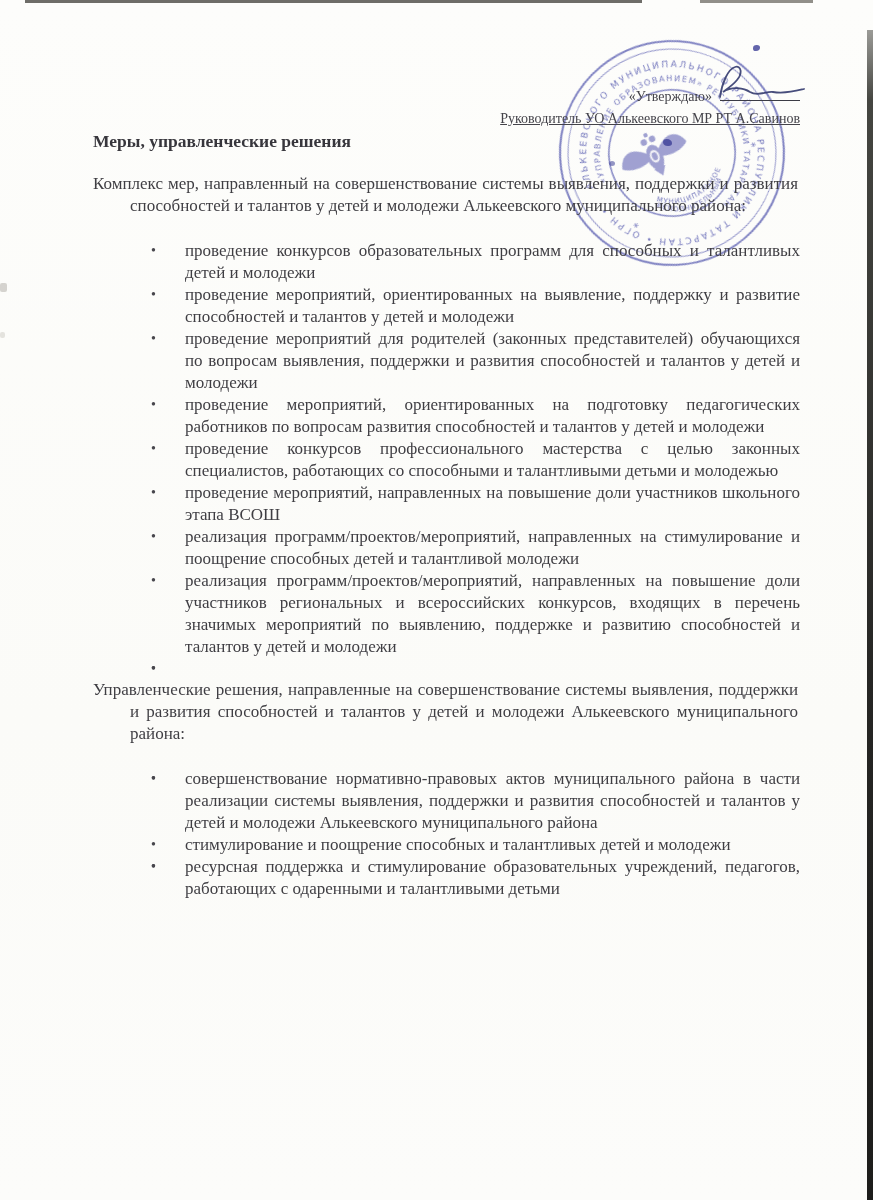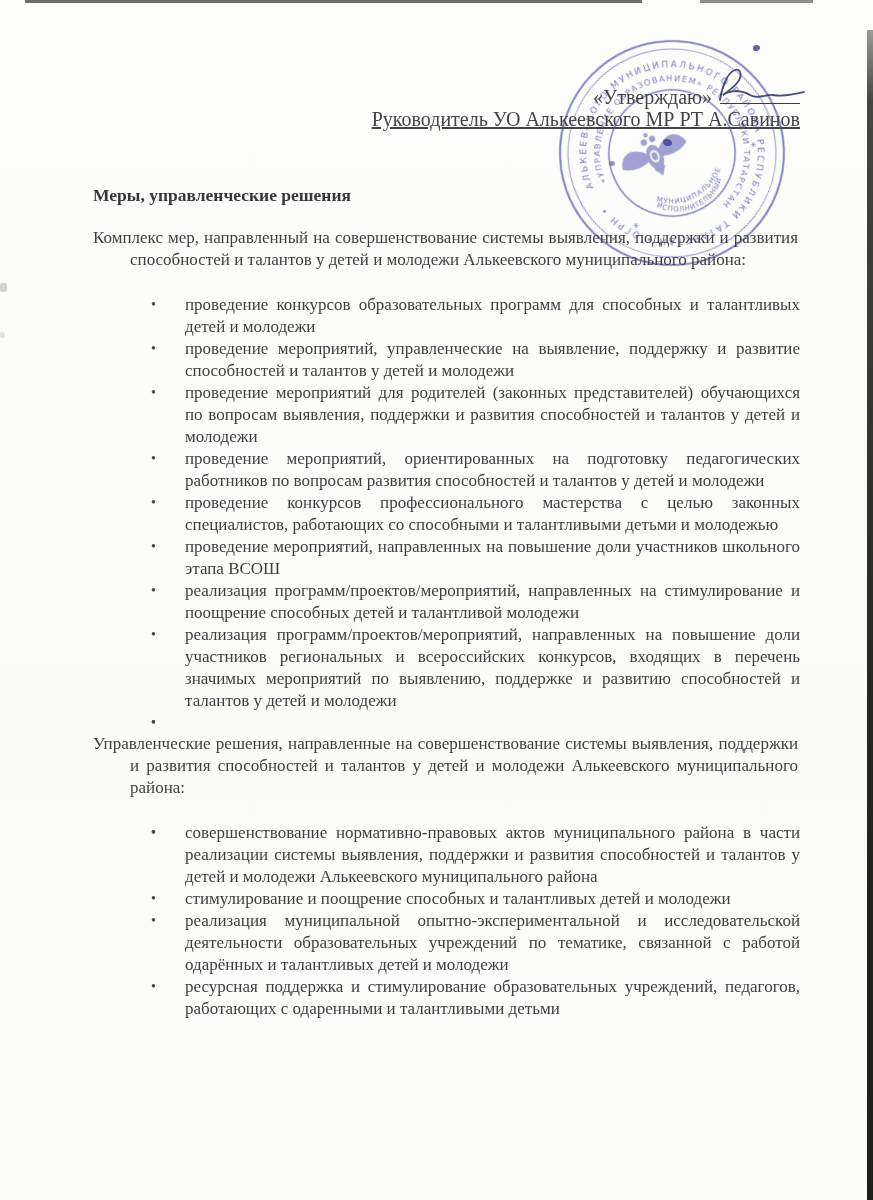--- a/index.html
+++ b/index.html
@@ -10,39 +10,39 @@
     background:linear-gradient(180deg,#fdfdfb 0%, #fbfbf8 60%, #fcfcfa 100%);
     overflow:hidden;
     font-family:"Liberation Serif","DejaVu Serif",serif;
     color:#3f3e43;
     font-size:17px;
     line-height:22px;
   }
   .content { position:absolute; inset:0; padding:86px 73px 0 93px; z-index:3; }
 
   
-  .approval { text-align:right; white-space:nowrap; font-size:20px; color:#44434a; }
+  .approval { text-align:right; white-space:nowrap; font-size:14px; color:#44434a; }
   .approval-line1 { display:block; }
   .sig-line {
     display:inline-block; width:80px; height:2px;
     border-bottom:1.7px solid #3c3c46;
     position:relative; margin-left:8px; vertical-align:baseline;
   }
   .sig-svg { position:absolute; left:-14px; bottom:-3px; overflow:visible; }
   .approval-line2 { display:block;text-decoration:underline; }
 
   
   .doc-title {
     margin-top:12px; text-align:center; font-weight:bold;
     font-size:17.5px; color:#37363c; line-height:23px;
   }
   .doc-title span { display:block; }
 
   
-  .section-heading { margin-top:54px; font-weight:bold; font-size:17.5px; color:#37363c; }
+  .section-heading { font-weight:bold; font-size:17.5px; color:#37363c; }
 
   
   .para { margin:21px 2px 0 0; text-align:justify; padding-left:37px; text-indent:-37px; }
 
   
   ul.bullets { list-style:none; margin:23px 0 0 0; padding:0; }
   ul.bullets li { position:relative; padding-left:92px; text-align:justify; }
   ul.bullets li .dot {
     position:absolute; left:58px; top:0; font-size:14px; color:#47464c;
   }
@@ -143,35 +143,35 @@
       <span class="approval-line2">Руководитель УО Алькеевского МР РТ А.Савинов</span>
     </div>
 
 
     <div class="section-heading">Меры, управленческие решения</div>
 
     <p class="para">Комплекс мер, направленный на совершенствование системы выявления, поддержки и развития способностей и талантов у детей и молодежи Алькеевского муниципального района:</p>
 
     <ul class="bullets">
       <li><span class="dot">•</span><span>проведение конкурсов образовательных программ для способных и талантливых детей и молодежи</span></li>
-      <li><span class="dot">•</span><span>проведение мероприятий, управленческие на выявление, поддержку и развитие способностей и талантов у детей и молодежи</span></li>
+      <li><span class="dot">•</span><span>проведение мероприятий, ориентированных на выявление, поддержку и развитие способностей и талантов у детей и молодежи</span></li>
       <li><span class="dot">•</span><span>проведение мероприятий для родителей (законных представителей) обучающихся по вопросам выявления, поддержки и развития способностей и талантов у детей и молодежи</span></li>
       <li><span class="dot">•</span><span>проведение мероприятий, ориентированных на подготовку педагогических работников по вопросам развития способностей и талантов у детей и молодежи</span></li>
       <li><span class="dot">•</span><span>проведение конкурсов профессионального мастерства с целью законных специалистов, работающих со способными и талантливыми детьми и молодежью</span></li>
       <li><span class="dot">•</span><span>проведение мероприятий, направленных на повышение доли участников школьного этапа ВСОШ</span></li>
       <li><span class="dot">•</span><span>реализация программ/проектов/мероприятий, направленных на стимулирование и поощрение способных детей и талантливой молодежи</span></li>
       <li><span class="dot">•</span><span>реализация программ/проектов/мероприятий, направленных на повышение доли участников региональных и всероссийских конкурсов, входящих в перечень значимых мероприятий по выявлению, поддержке и развитию способностей и талантов у детей и молодежи</span></li>
       <li><span class="dot">•</span></li>
       <li><span class="dot">•</span></li>
     </ul>
 
     <p class="para">Управленческие решения, направленные на совершенствование системы выявления, поддержки и развития способностей и талантов у детей и молодежи Алькеевского муниципального района:</p>
 
     <ul class="bullets">
       <li><span class="dot">•</span></li>
       <li><span class="dot">•</span><span>совершенствование нормативно-правовых актов муниципального района в части реализации системы выявления, поддержки и развития способностей и талантов у детей и молодежи Алькеевского муниципального района</span></li>
       <li><span class="dot">•</span><span>стимулирование и поощрение способных и талантливых детей и молодежи</span></li>
-      <li><span class="dot">•</span><span>реализация муниципальной опытно-экспериментальной и исследовательской деятельности образовательных учреждений по тематике, связанной с работой одарённых и талантливых детей и молодежи</span></li>
+      <li><span class="dot">•</span></li>
       <li><span class="dot">•</span><span>ресурсная поддержка и стимулирование образовательных учреждений, педагогов, работающих с одаренными и талантливыми детьми</span></li>
     </ul>
 
   </div>
 </div>
 
 </body></html>

